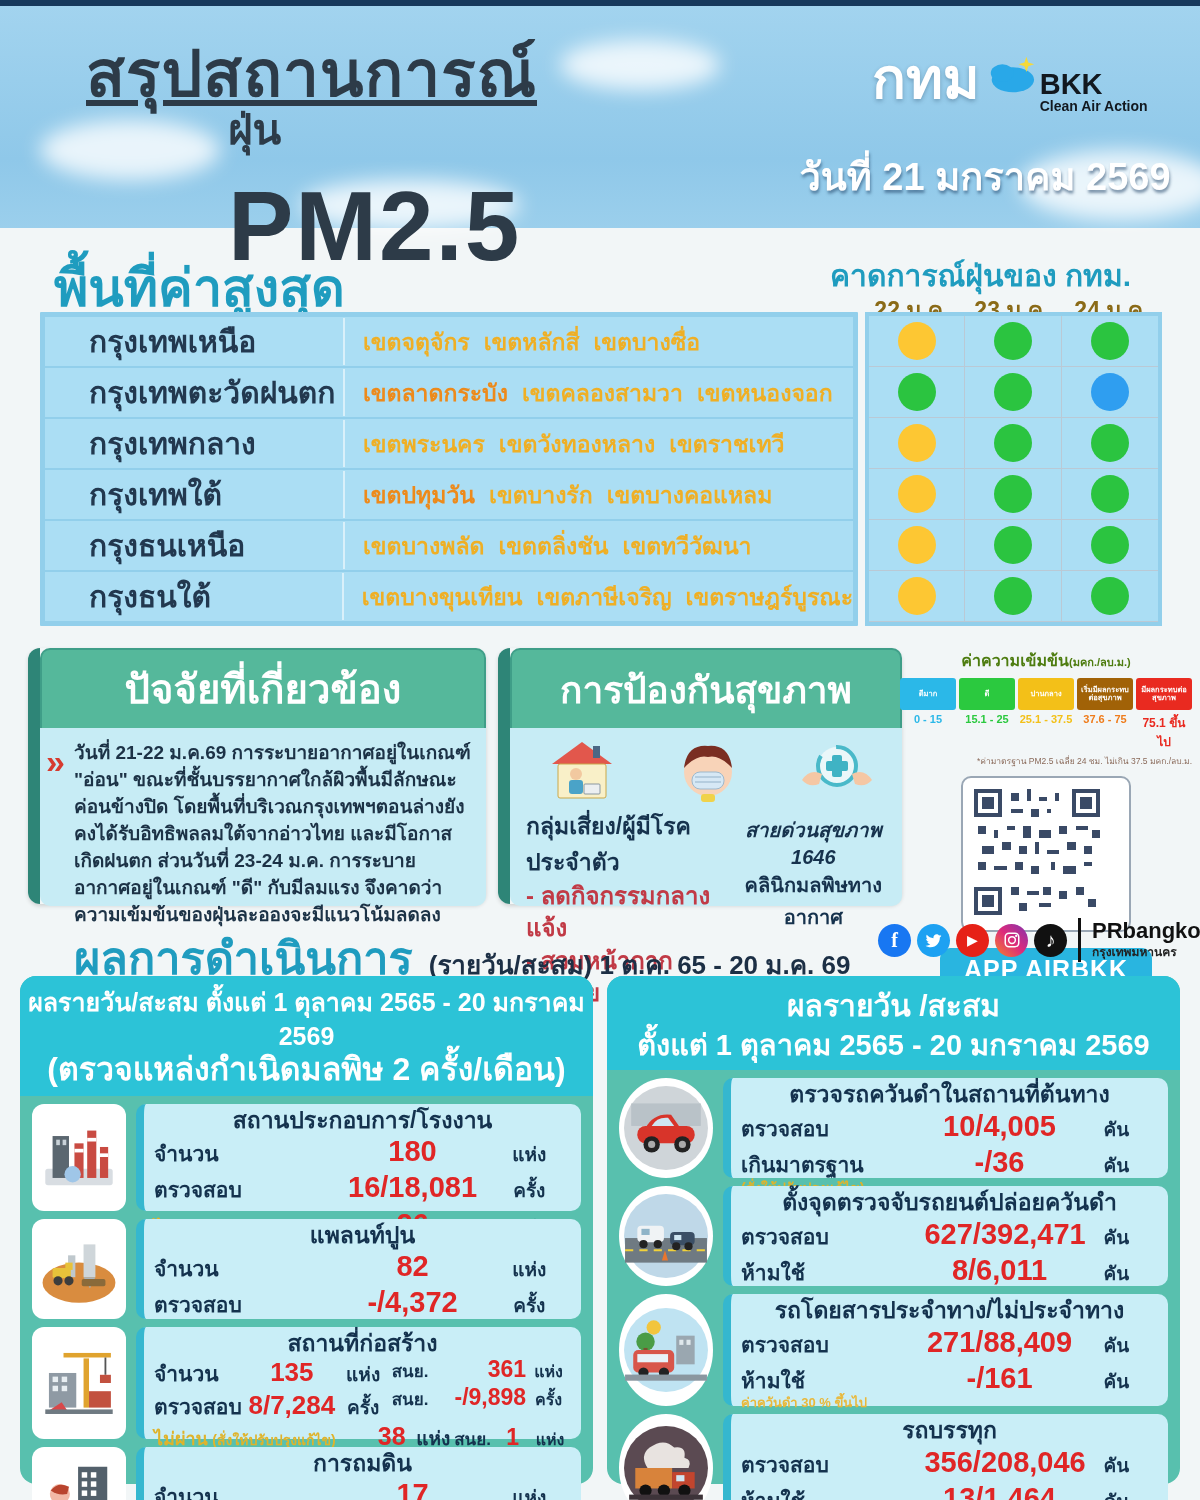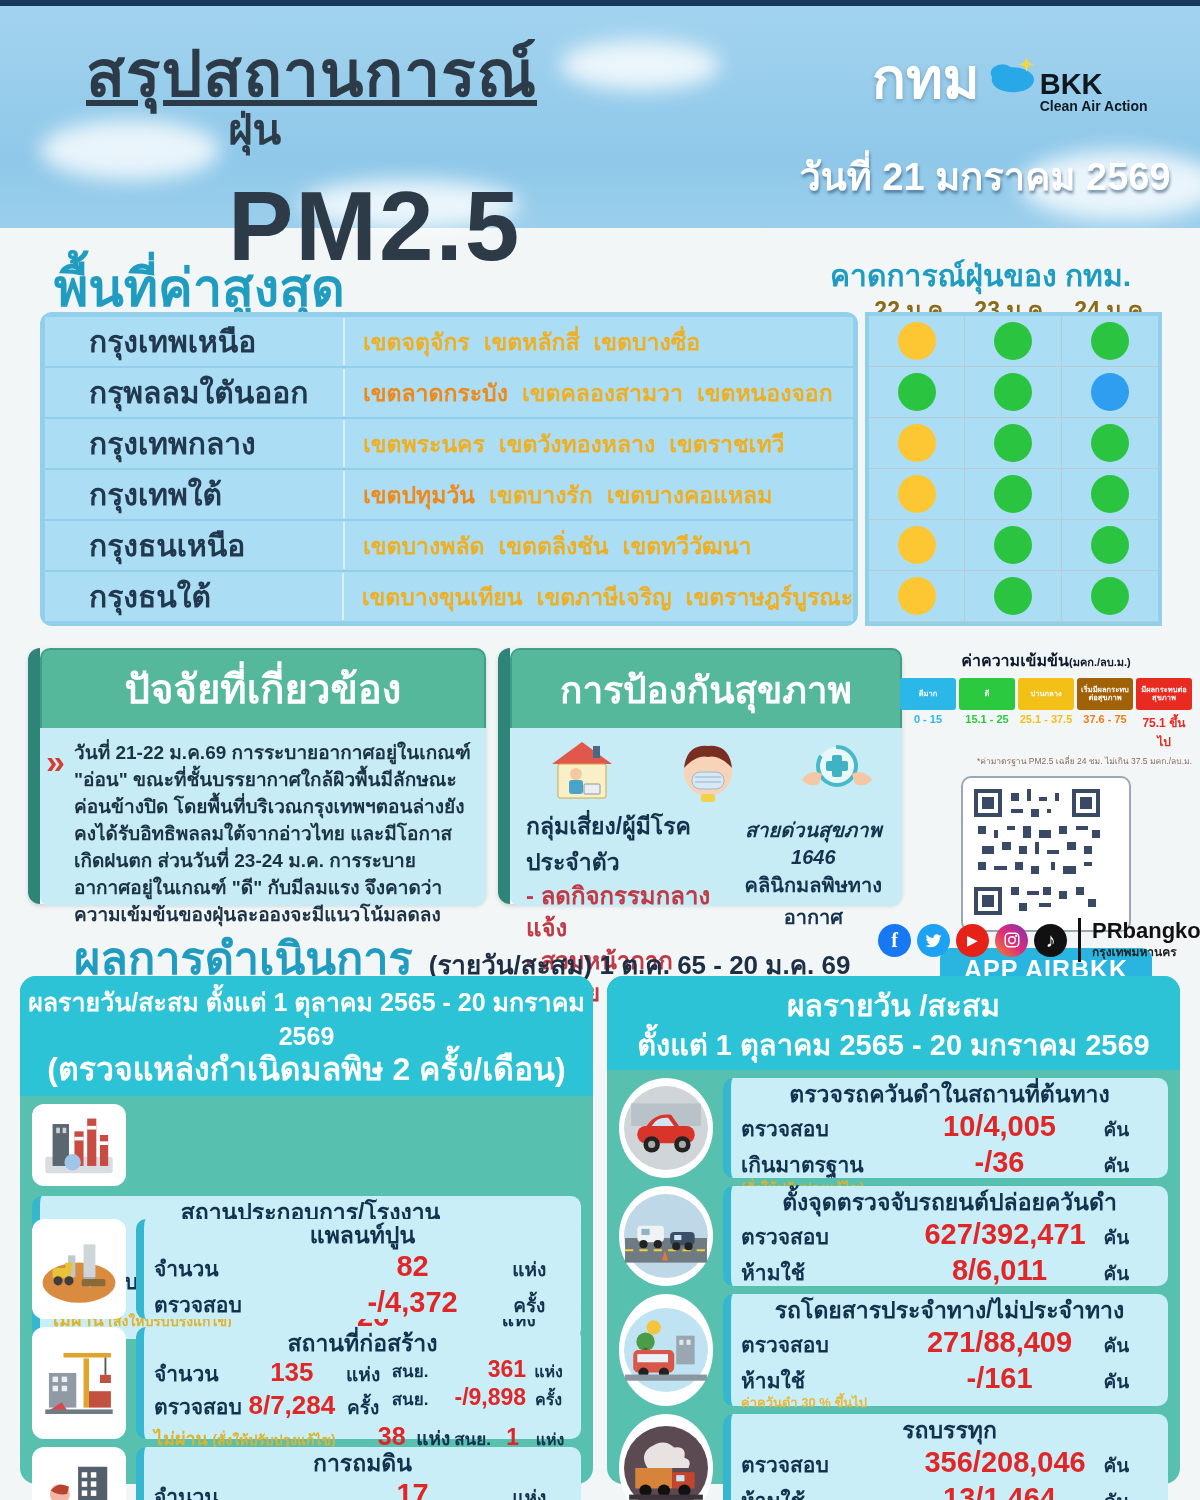--- a/index.html
+++ b/index.html
@@ -22,21 +22,21 @@
   .logo .caa{font-size:14px;font-weight:800;color:#12181f;line-height:1.1;}
   .h-date{position:absolute;left:790px;top:146px;width:390px;text-align:center;
           font-size:38px;font-weight:800;color:#fff;text-shadow:1px 3px 3px rgba(35,70,105,.55);}
 
   
   .s1-title{position:absolute;left:54px;top:246px;font-size:52px;font-weight:800;color:#1f9cbf;}
   .f-title{position:absolute;left:830px;top:252px;width:340px;font-size:30px;font-weight:800;color:#1f9cbf;}
   .f-days{position:absolute;left:862px;top:292px;width:300px;display:flex;}
   .f-days span{flex:1;text-align:center;font-size:23px;font-weight:800;color:#8a6a17;}
   .area-table{position:absolute;left:40px;top:312px;width:818px;height:314px;background:#92cfeb;
-              border-radius:12px;padding:5px;box-sizing:border-box;display:flex;flex-direction:column;gap:2px;}
+              border-radius:1px;padding:5px;box-sizing:border-box;display:flex;flex-direction:column;gap:2px;}
   .trow{flex:1;background:#abdef4;display:flex;align-items:center;}
   .trow .region{width:300px;padding-left:44px;font-size:30px;font-weight:800;color:#22384f;
                 border-right:2px solid rgba(255,255,255,.55);box-sizing:border-box;}
   .trow .districts{flex:1;padding-left:18px;display:flex;gap:14px;flex-wrap:nowrap;}
   .trow .districts span{font-size:23px;font-weight:800;color:#efaf25;white-space:nowrap;}
   .trow .districts span.orange{color:#ed8a1b;}
   .f-grid{position:absolute;left:865px;top:312px;width:297px;height:314px;background:#abdef4;
           border:4px solid #92cfeb;box-sizing:border-box;display:grid;
           grid-template-columns:repeat(3,1fr);grid-template-rows:repeat(6,1fr);}
   .f-cell{display:flex;align-items:center;justify-content:center;
@@ -62,21 +62,21 @@
   .prot-grid{display:flex;margin-top:2px;}
   .prot-left{width:57%;padding-left:6px;}
   .risk{font-size:23px;font-weight:800;color:#16324d;}
   .advice{font-size:24px;font-weight:800;color:#c13a46;line-height:1.35;}
   .prot-right{width:43%;text-align:center;padding-top:6px;}
   .hotline{font-size:20px;font-weight:800;color:#16324d;font-style:italic;}
   .clinic{font-size:20px;font-weight:800;color:#16324d;}
 
   
   .scalebox{position:absolute;left:900px;top:648px;width:292px;}
-  .scale-title{text-align:center;font-size:16px;font-weight:800;color:#0f172a;}
+  .scale-title{text-align:center;font-size:16px;font-weight:800;color:#4d7c0f;}
   .scale-title .u{font-size:11px;font-weight:700;}
   .scale-bar{display:flex;gap:3px;margin-top:5px;}
   .scale-bar .lvl{flex:1;height:30px;border-radius:3px;display:flex;align-items:center;justify-content:center;
                   color:#fff;font-size:7.5px;font-weight:700;text-align:center;line-height:1.1;padding:1px;}
   .scale-ranges{display:flex;gap:3px;margin-top:3px;}
   .scale-ranges span{flex:1;text-align:center;font-size:11px;font-weight:800;}
   .scale-ranges span.big{font-size:12px;}
   .scale-note{text-align:right;font-size:8.5px;color:#8a6a5a;margin-top:3px;}
   .qr-wrap{width:152px;margin:8px auto 0;background:#fff;border:2px solid #9aa7b5;border-radius:10px;padding:7px;position:relative;}
   .qr-notch{width:0;height:0;margin:0 auto;border-left:14px solid transparent;border-right:14px solid transparent;border-top:14px solid #fff;}
@@ -172,21 +172,21 @@
   <div class="area-table">
     <div class="trow">
       <div class="region">กรุงเทพเหนือ</div>
       <div class="districts">
         <span>เขตจตุจักร</span>
         <span>เขตหลักสี่</span>
         <span>เขตบางซื่อ</span>
       </div>
     </div>
     <div class="trow">
-      <div class="region">กรุพลลมใตันออก</div>
+      <div class="region">กรุงเทพตะวัดฝนตก</div>
       <div class="districts">
         <span class="orange">เขตลาดกระบัง</span>
         <span>เขตคลองสามวา</span>
         <span>เขตหนองจอก</span>
       </div>
     </div>
     <div class="trow">
       <div class="region">กรุงเทพกลาง</div>
       <div class="districts">
         <span>เขตพระนคร</span>
@@ -440,21 +440,21 @@
     </span>
   </div>
 
   <div class="res-panel res-left">
     <div class="res-head">
       <div class="l1">ผลรายวัน/สะสม ตั้งแต่ 1 ตุลาคม 2565 - 20 มกราคม 2569</div>
       <div class="l2">(ตรวจแหล่งกำเนิดมลพิษ 2 ครั้ง/เดือน)</div>
     </div>
     <div class="cards">
 
-      <div class="card" style="height:107px;flex-direction:column;">
+      <div class="card" style="height:107px;">
         <div class="icon-tile">
           <svg width="82" height="82" viewBox="0 0 90 90">
               <rect x="8" y="58" width="74" height="18" rx="3" fill="#d8dde2"></rect>
               <rect x="16" y="22" width="18" height="46" fill="#5b6770"></rect>
               <rect x="20" y="26" width="4" height="6" fill="#c9d2d8"></rect>
               <rect x="27" y="26" width="4" height="6" fill="#c9d2d8"></rect>
               <rect x="40" y="30" width="10" height="38" fill="#c94b42"></rect>
               <rect x="40" y="36" width="10" height="4" fill="#fff"></rect>
               <rect x="54" y="16" width="10" height="52" fill="#c94b42"></rect>
               <rect x="54" y="24" width="10" height="4" fill="#fff"></rect>

